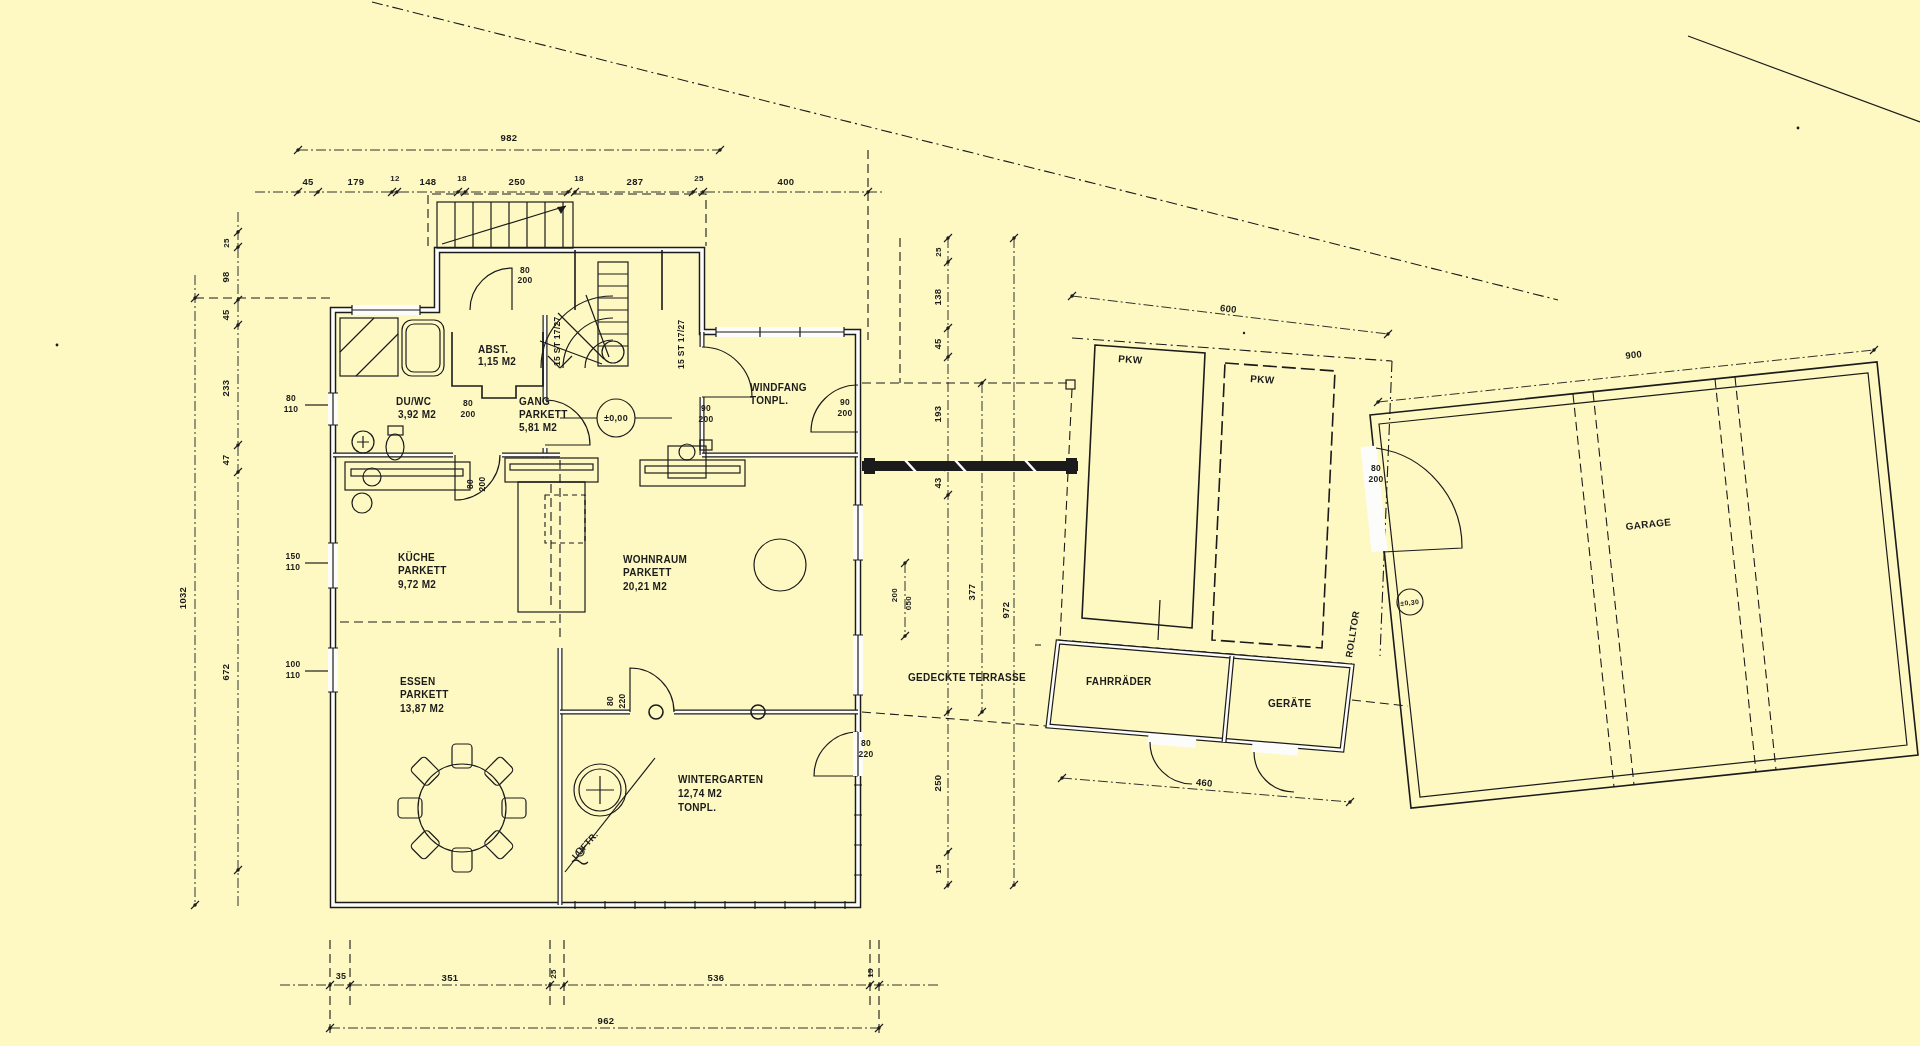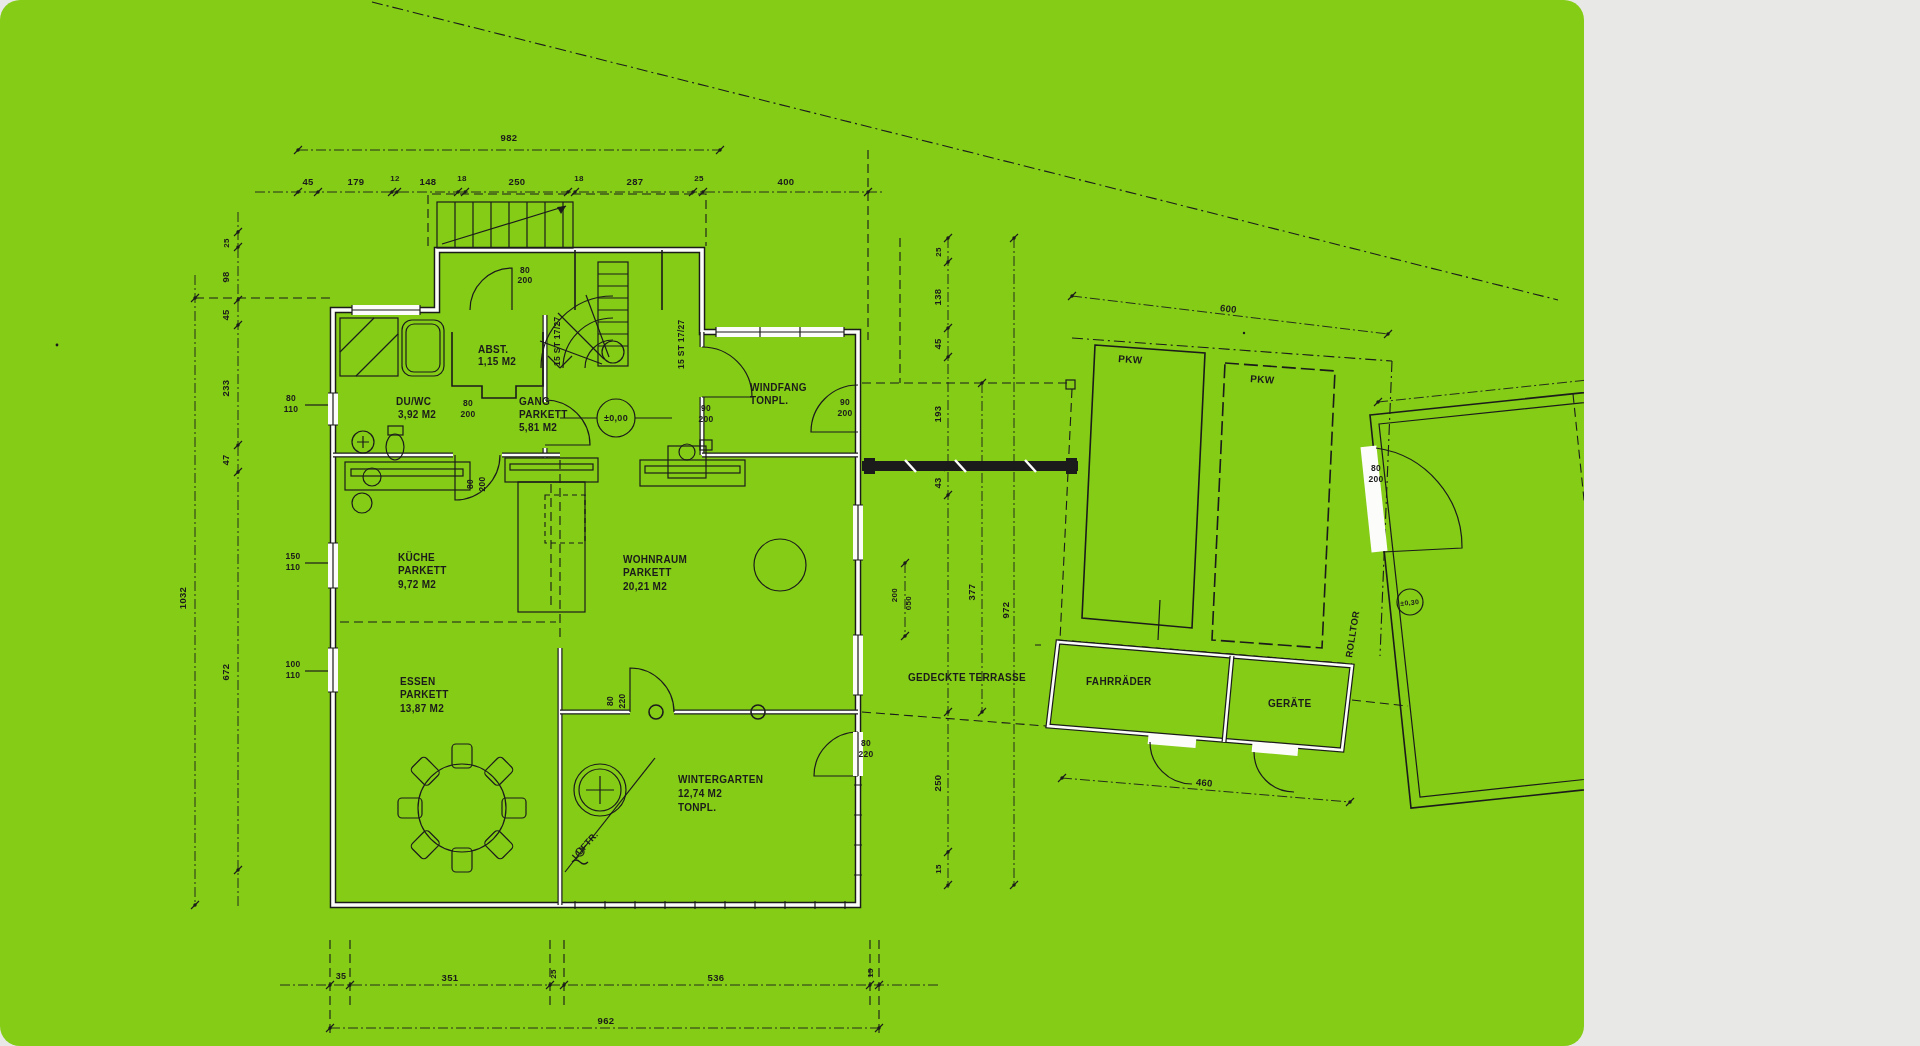--- a/index.html
+++ b/index.html
@@ -1,17 +1,17 @@
 <!DOCTYPE html>
 <html><head>
 <meta charset="utf-8">
 <style>
   html,body{margin:0;padding:0;background:#e8e8e6;}
-  #stage{position:relative;width:1584px;height:1046px;background:#84cc16;overflow:hidden;
-         font-family:"Liberation Sans",sans-serif;border-radius:20px;}
+  #stage{position:relative;width:1920px;height:1046px;background:#fef9c3;overflow:hidden;
+         font-family:"Liberation Sans",sans-serif;}
   svg{position:absolute;left:0;top:0;}
   .lbl{fill:#1b1b1b;font-family:"Liberation Sans",sans-serif;font-weight:700;letter-spacing:.3px;}
   .wall-b{stroke:#1b1b1b;fill:none;stroke-width:6.5;}
   .wall-w{stroke:#fcfcfa;fill:none;stroke-width:3.6;}
   .iwall-b{stroke:#1b1b1b;fill:none;stroke-width:5;}
   .iwall-w{stroke:#fcfcfa;fill:none;stroke-width:2.6;}
   .thin{stroke:#1b1b1b;fill:none;stroke-width:1.2;}
   .thin2{stroke:#1b1b1b;fill:none;stroke-width:1.6;}
   .dash{stroke:#1b1b1b;fill:none;stroke-width:1.1;stroke-dasharray:9 5;}
   .dashdot{stroke:#1b1b1b;fill:none;stroke-width:1.1;stroke-dasharray:11 4 2 4;}

